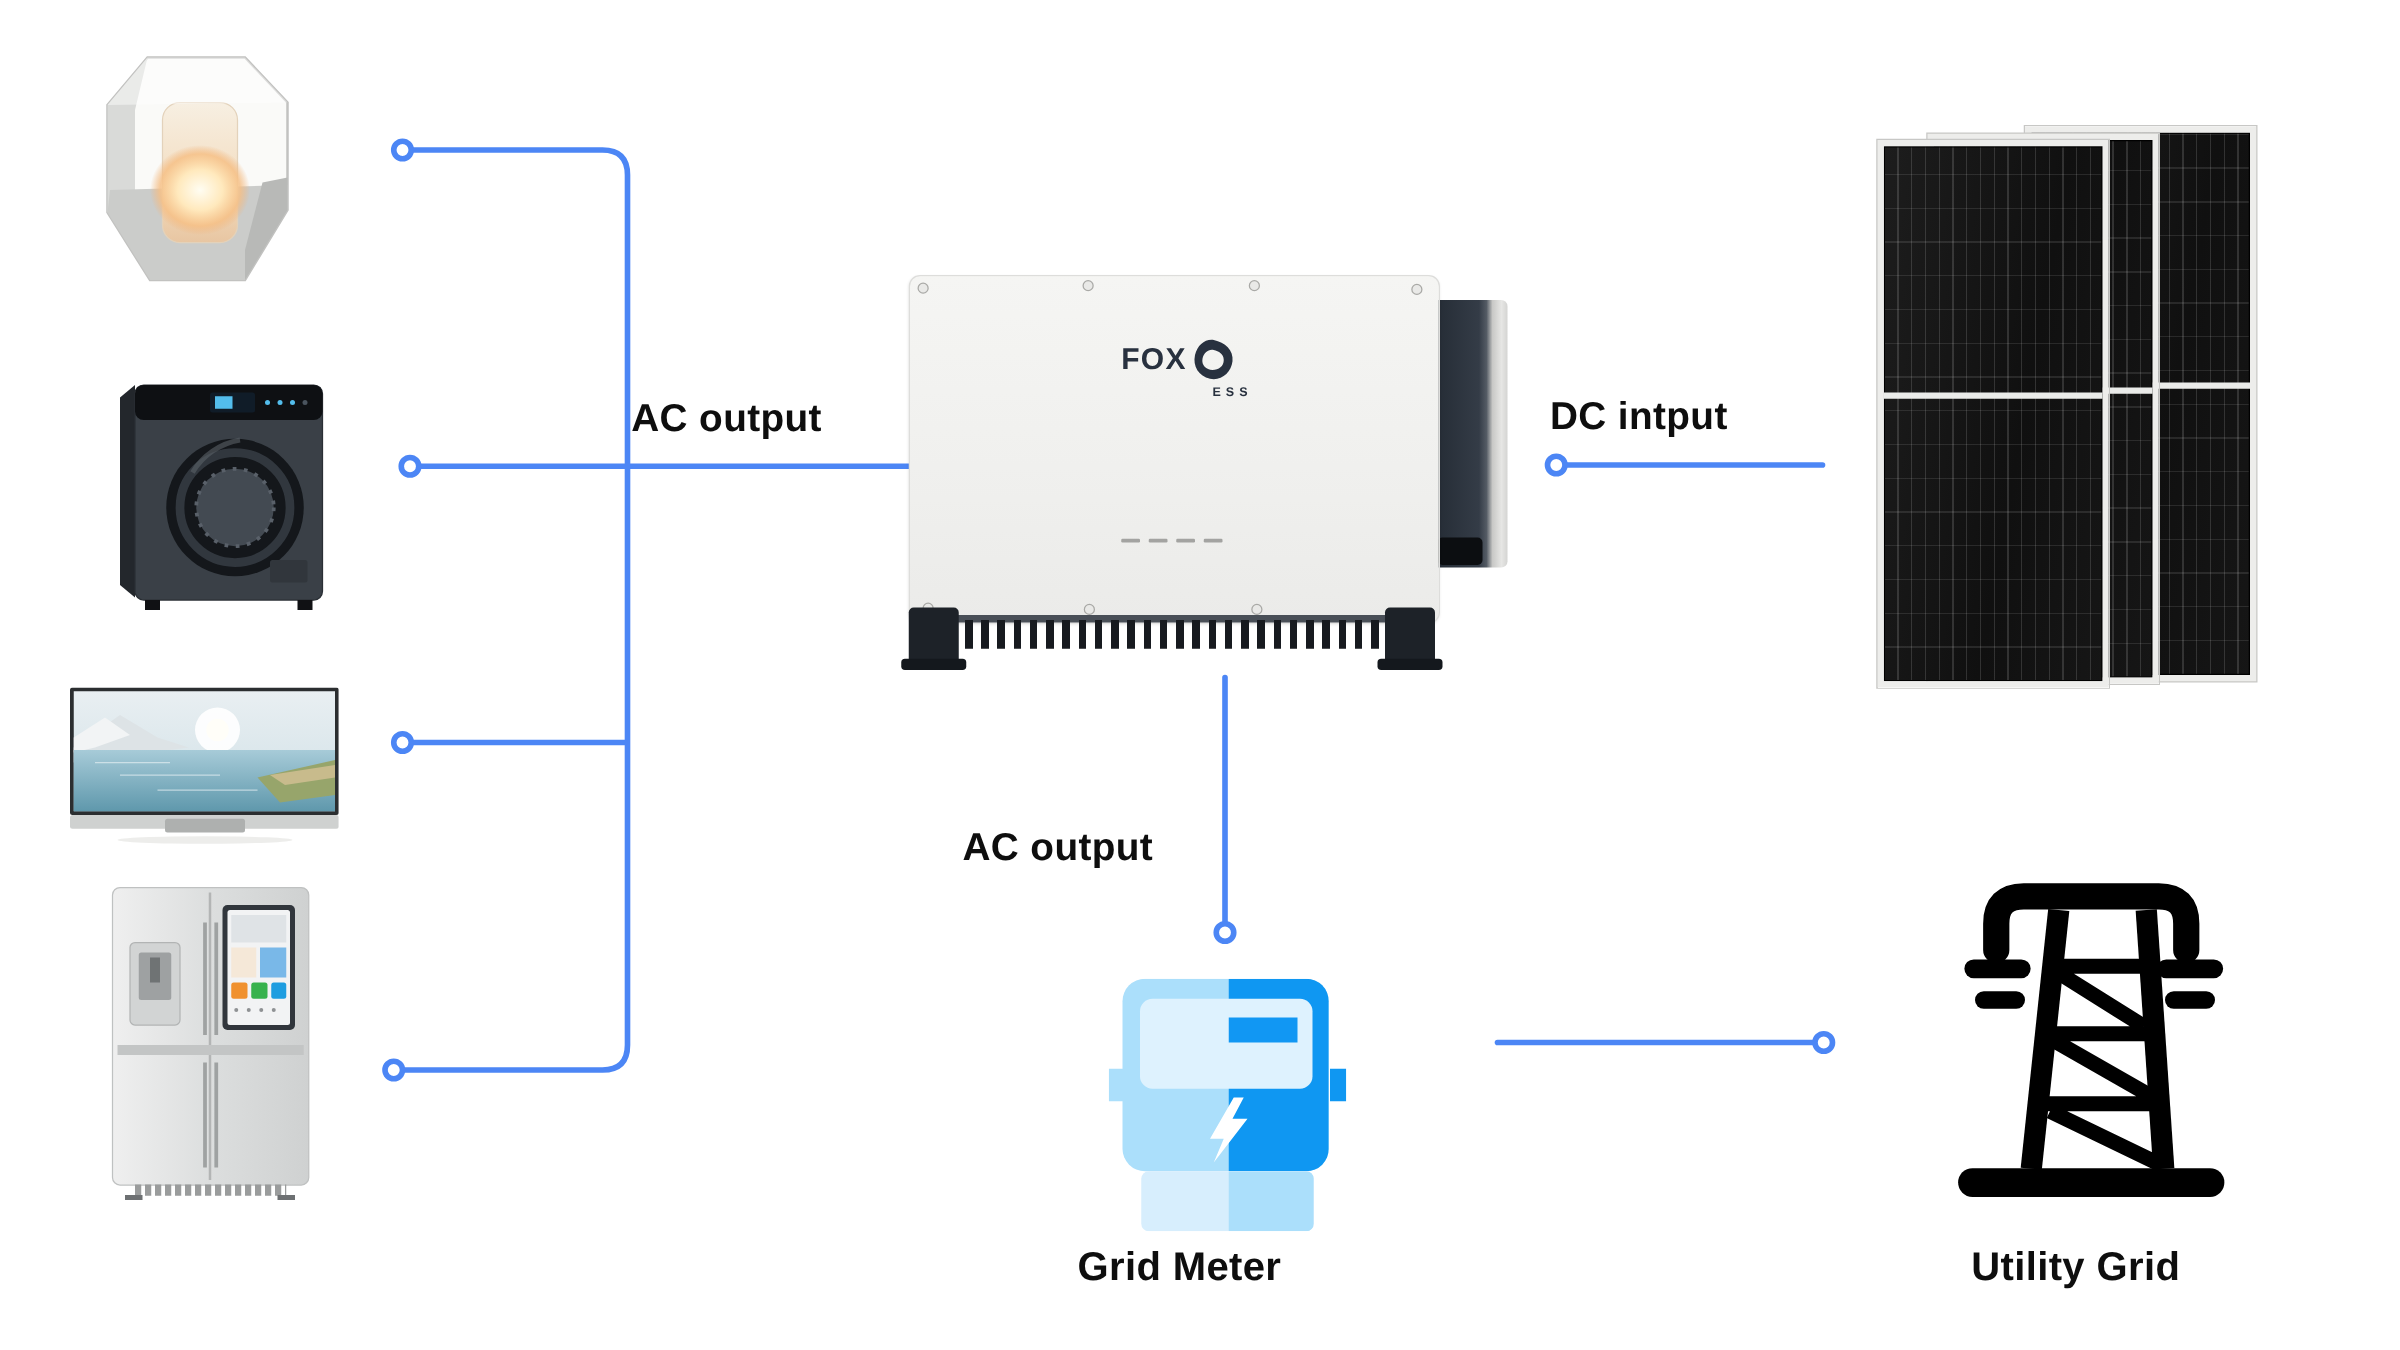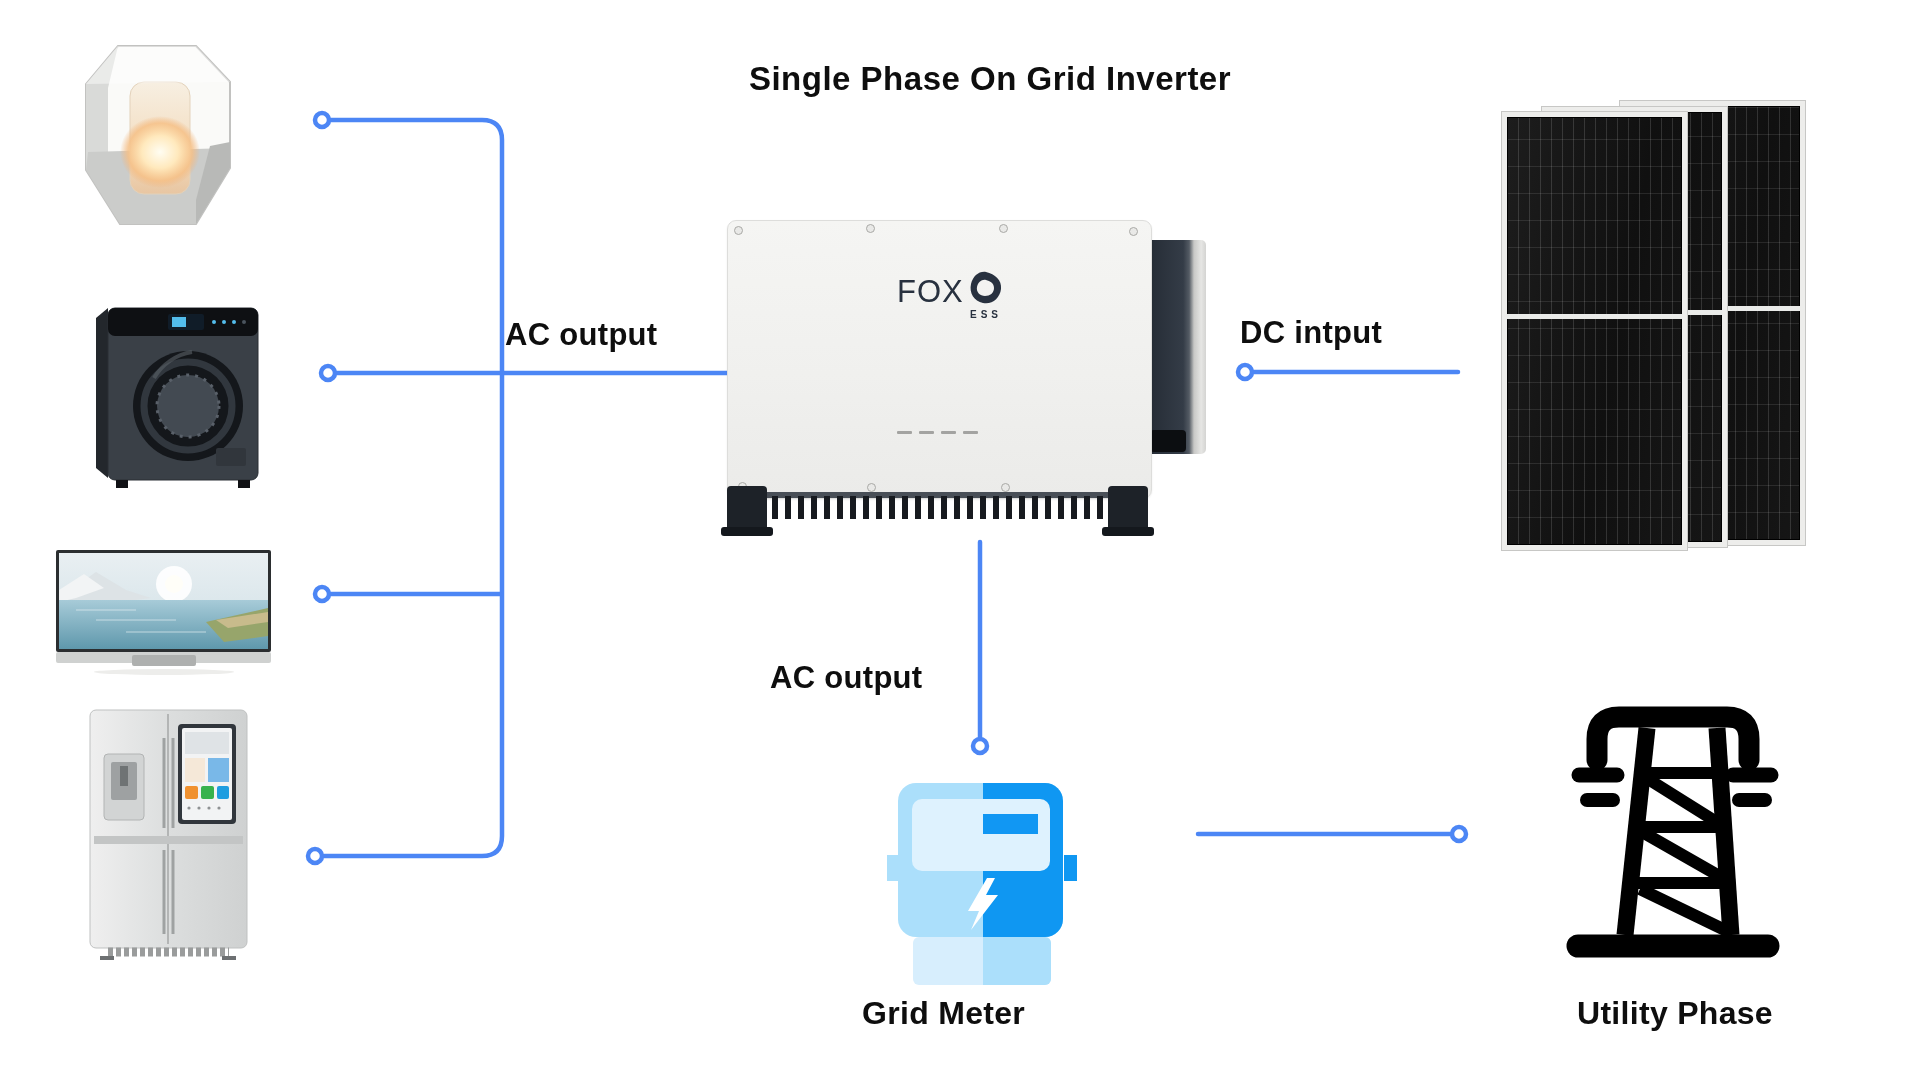--- a/index.html
+++ b/index.html
@@ -25,21 +25,21 @@
   .inv-slab{position:absolute;left:1146px;top:240px;width:60px;height:214px;
     background:linear-gradient(90deg,#242b34 0%,#343c47 62%,#545b64 72%,#c8c8c6 80%,#e6e6e4 92%,#d4d4d2 100%);
     border-radius:2px 5px 5px 2px;}
   .inv-gland{position:absolute;left:1150px;top:430px;width:36px;height:22px;background:#0c0e11;border-radius:4px;}
   .inv-body{position:absolute;left:727px;top:220px;width:423px;height:277px;border-radius:9px;
     background:linear-gradient(180deg,#f5f5f3 0%,#f0f0ee 55%,#ebebe9 100%);
     border:1px solid #dddddb;box-shadow:0 1px 2px rgba(0,0,0,.08);}
   .screw{position:absolute;width:9px;height:9px;border-radius:50%;
     background:#e9e9e7;border:1.5px solid #a9a9a6;box-sizing:border-box;}
   .inv-logo{position:absolute;left:897px;top:276px;display:flex;align-items:flex-start;}
-  .inv-logo-text{font-size:31px;font-weight:400;line-height:1;color:var(--logo-navy,#28313f);letter-spacing:1px;}
+  .inv-logo-text{font-size:24px;font-weight:700;line-height:1;color:var(--logo-navy,#28313f);letter-spacing:1px;}
   .inv-logo-swirl{margin-left:3px;margin-top:-7px;}
   .inv-logo-sub{position:absolute;left:930px;top:309px;font-size:10px;font-weight:700;
     letter-spacing:4px;color:var(--logo-navy,#28313f);padding-left:40px;}
   .inv-leds{position:absolute;left:897px;top:431px;display:flex;gap:7px;}
   .inv-leds span{width:15px;height:3px;background:#a3a3a1;border-radius:1px;}
   .inv-connectors{position:absolute;left:772px;top:496px;width:333px;height:23px;
     background:repeating-linear-gradient(90deg,#171a1f 0 6px,rgba(0,0,0,0) 6px 13px);}
   .inv-rail{position:absolute;left:760px;top:492px;width:360px;height:6px;background:#494f57;border-radius:2px;}
   .inv-foot{position:absolute;width:40px;height:50px;background:#1d2228;border-radius:4px;}
   .inv-foot::after{content:"";position:absolute;left:-6px;right:-6px;bottom:0;height:9px;
@@ -58,21 +58,20 @@
   .panel-3{left:1620px;top:101px;width:185px;height:444px;z-index:10;}
 
   
   .appliance{position:absolute;}
 </style>
 </head>
 <body>
 
 <div class="canvas">
 
-  <div class="title">Single Phase On Grid Inverter</div>
 
   <svg class="appliance" style="left:78px;top:30px;" width="160" height="205" viewBox="0 0 160 205">
     <defs>
       <radialGradient id="glow" cx="50%" cy="50%" r="50%">
         <stop offset="0%" stop-color="#fffdf2"></stop>
           <stop offset="45%" stop-color="#ffe9bd"></stop>
         <stop offset="80%" stop-color="#f6c086" stop-opacity=".85"></stop>
           <stop offset="100%" stop-color="#f0b47c" stop-opacity="0"></stop>
       </radialGradient>
       <linearGradient id="lampshade" x1="0" y1="0" x2="0" y2="1">
@@ -195,21 +194,21 @@
       <circle cx="980" cy="746" r="7"></circle>
       <circle cx="1245" cy="372" r="7"></circle>
       <circle cx="1459" cy="834" r="7"></circle>
     </g>
   </svg>
 
   <div class="lbl lbl-ac-left">AC output</div>
   <div class="lbl lbl-dc">DC intput</div>
   <div class="lbl lbl-ac-bottom">AC output</div>
   <div class="lbl lbl-meter">Grid Meter</div>
-  <div class="lbl lbl-grid">Utility Phase</div>
+  <div class="lbl lbl-grid">Utility Grid</div>
 
   <div class="inv-slab"></div>
   <div class="inv-gland"></div>
   <div class="inv-body"></div>
 
   <div class="screw" style="left:734px;top:226px;"></div>
   <div class="screw" style="left:866px;top:224px;"></div>
   <div class="screw" style="left:999px;top:224px;"></div>
   <div class="screw" style="left:1129px;top:227px;"></div>
   <div class="screw" style="left:738px;top:482px;"></div>

